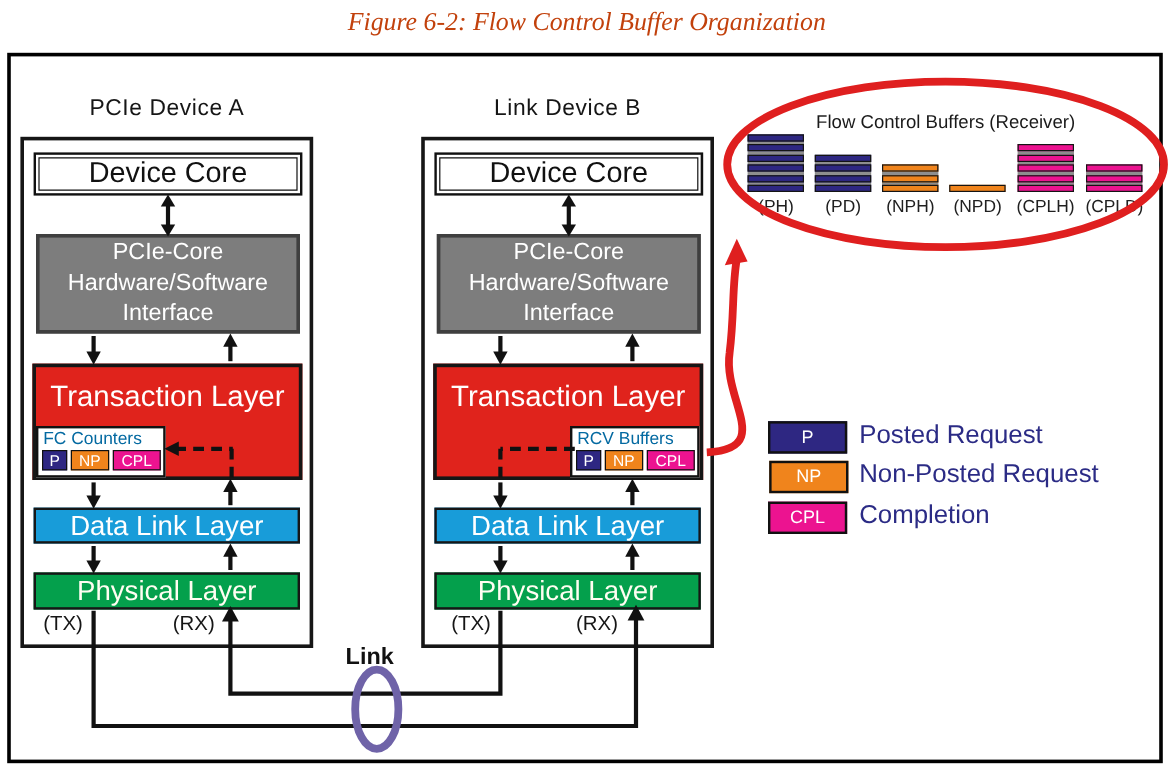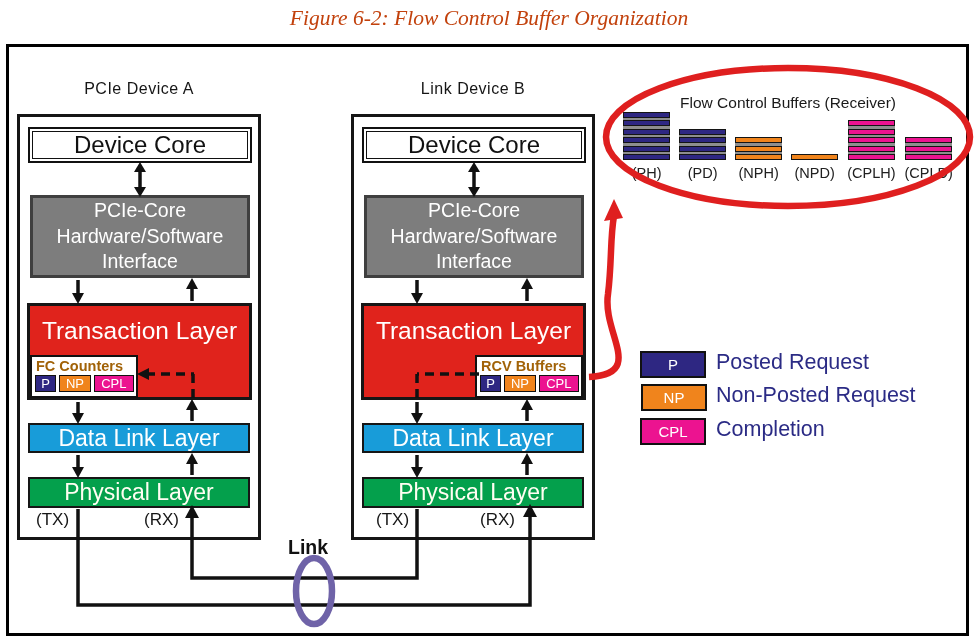--- a/index.html
+++ b/index.html
@@ -1,34 +1,34 @@
 <!DOCTYPE html>
 <html style="--c-posted: #2E2782; --c-non_posted: #F0841C; --c-completion: #EC1390; --c-transaction_red: #E0231C; --c-data_link_blue: #189CD9; --c-physical_green: #04A04C; --c-interface_gray: #7D7D7D; --c-legend_text: #2B2B85; --c-highlight_red: #DF1F1F; --c-link_purple: #6F63A8;"><head>
 <meta charset="utf-8">
 <style>
   html,body{margin:0;padding:0;background:#ffffff;}
   #page{position:relative;width:978px;height:643px;background:#fff;font-family:"Liberation Sans",sans-serif;overflow:hidden;}
   .abs{position:absolute;}
   #figure-title{left:0;top:6px;width:978px;text-align:center;font-family:"Liberation Serif",serif;font-style:italic;font-size:21.5px;color:#c2410c;}
   #outer-frame{left:6px;top:44px;width:963px;height:592px;border:3px solid #000;background:#fff;box-sizing:border-box;}
-  .device-label{top:80px;width:244px;text-align:center;font-size:16px;color:#161616;letter-spacing:.5px;}
+  .device-label{top:80px;width:244px;text-align:center;font-size:19px;color:#161616;letter-spacing:.5px;}
   #device-a-label{left:17px;} #device-b-label{left:351px;}
   .device-box{top:114px;width:244px;height:426px;border:3px solid #161616;background:#fff;box-sizing:border-box;}
   #device-a-box{left:17px;} #device-b-box{left:351px;}
   .device-box .abs{box-sizing:border-box;}
   .core-box{left:8px;top:10px;width:224px;height:36px;border:2px solid #111;background:#fff;
     box-shadow:inset 0 0 0 2px #fff, inset 0 0 0 3px #111;
     display:flex;align-items:center;justify-content:center;font-size:24px;color:#111;}
   .iface-box{left:10px;top:78px;width:220px;height:83px;background:var(--c-interface_gray,#7d7d7d);border:3px solid #3f3f3f;
     display:flex;flex-direction:column;align-items:center;justify-content:center;color:#fff;font-size:19.5px;line-height:1.3;}
   .tl-box{left:7px;top:186px;width:225px;height:97px;background:var(--c-transaction_red,#e0231c);border:3px solid #161616;color:#fff;}
   .tl-title{left:0;top:11px;width:100%;text-align:center;font-size:24.5px;}
   .counter-box{top:49px;width:108px;height:43px;background:#fff;border:2px solid #111;padding:1px 2px;}
   #fc-counter-box{left:0;} #rcv-buffer-box{left:111px;}
-  .counter-title{font-size:14.5px;color:#a16207;white-space:nowrap;padding-left:2px;font-weight:bold;}
+  .counter-title{font-size:14.5px;color:#0369a1;white-space:nowrap;padding-left:2px;}
   .chip-row{display:flex;gap:3px;margin-top:1px;padding-left:1px;}
   .chip{border:1.5px solid #111;color:#fff;font-size:13px;display:flex;align-items:center;justify-content:center;height:17px;box-sizing:border-box;}
   .chip-p{width:22px;background:var(--c-posted,#2e2782);}
   .chip-np{width:33px;background:var(--c-non_posted,#f0841c);}
   .chip-cpl{width:42px;background:var(--c-completion,#ec1390);}
   .dll-box{left:8px;top:306px;width:222px;height:30px;background:var(--c-data_link_blue,#189cd9);border:2.5px solid #161616;
     display:flex;align-items:center;justify-content:center;color:#fff;font-size:23px;}
   .phy-box{left:8px;top:360px;width:222px;height:31px;background:var(--c-physical_green,#04a04c);border:2.5px solid #161616;
     display:flex;align-items:center;justify-content:center;color:#fffef2;font-size:23px;}
   .txrx{top:393px;font-size:17px;color:#161616;}

